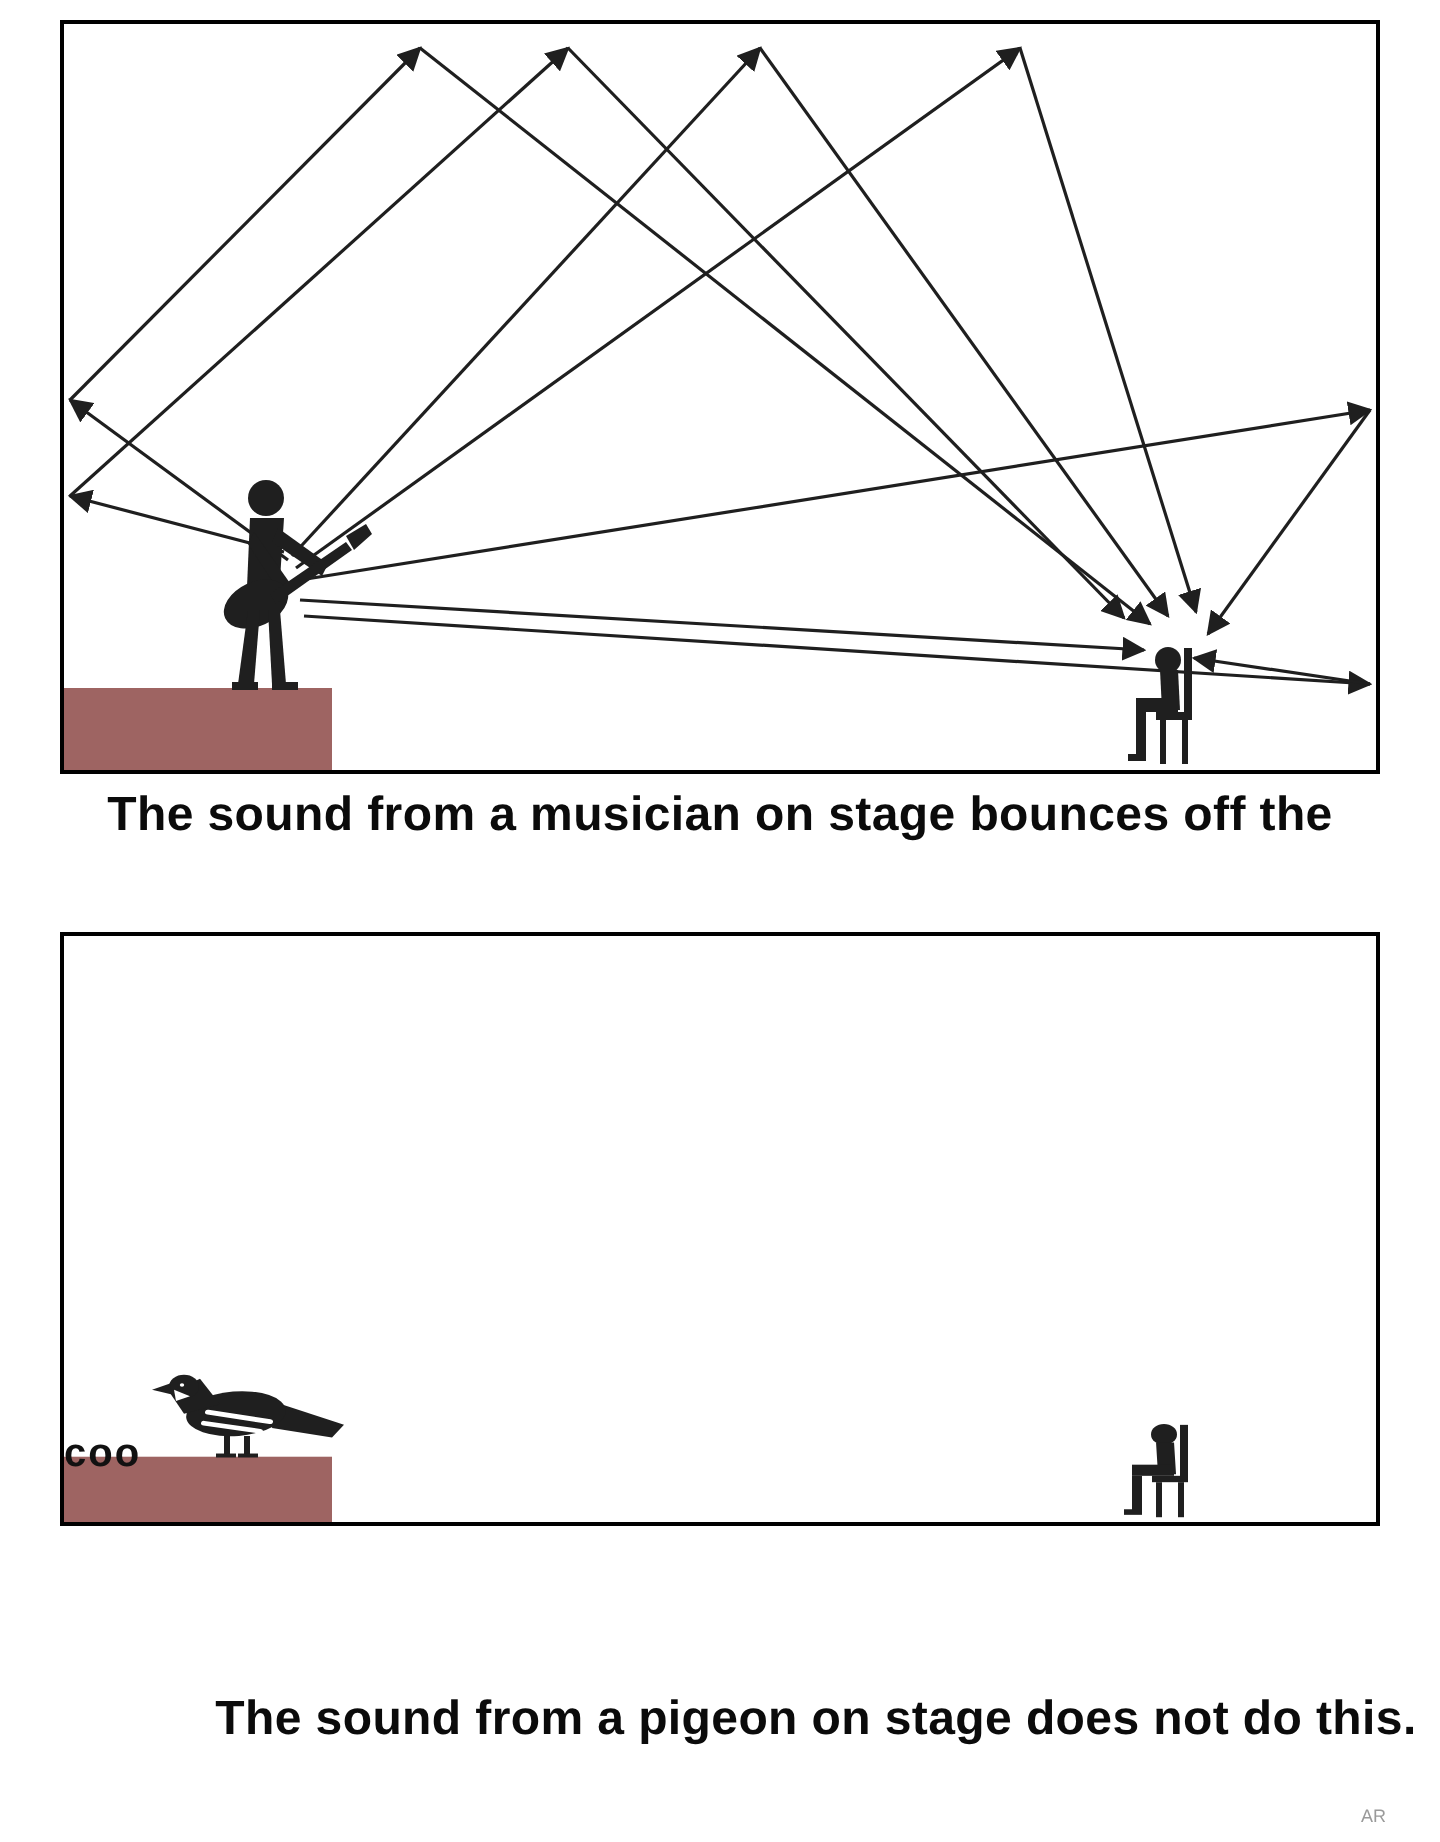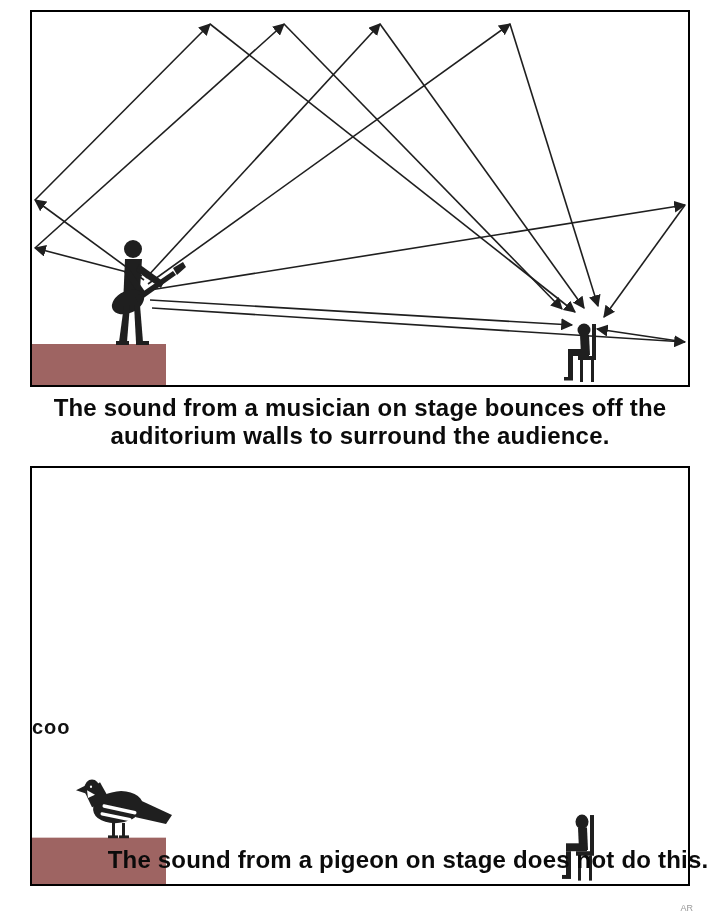--- a/index.html
+++ b/index.html
@@ -17,21 +17,21 @@
   }
   .panel{
     position:absolute;
     left:30px;
     width:660px;
     border:2px solid var(--border);
     box-sizing:border-box;
     background:#ffffff;
   }
   .panel1{top:10px;height:377px;}
-  .panel2{top:466px;height:420px;}
+  .panel2{top:466px;height:297px;}
   .panel svg{display:block;width:100%;height:100%;}
   .caption{
     position:absolute;
     left:0;width:720px;
     text-align:center;
     font-weight:bold;
     font-size:24px;
     line-height:28px;
     color:#0b0b0b;
     letter-spacing:0.2px;
@@ -114,21 +114,20 @@
         <rect x="-6" y="26" width="16" height="4"></rect>
         <rect x="8" y="-6" width="4" height="36"></rect>
         <rect x="-4" y="30" width="3" height="22"></rect>
         <rect x="7" y="30" width="3" height="22"></rect>
       </g>
     </svg>
   </div>
 
   <div class="caption caption1">
     <div>The sound from a musician on stage bounces off the</div>
-    <div>auditorium walls to surround the audience.</div>
   </div>
 
   <div class="panel panel2">
     <div class="coo">coo</div>
     <svg viewBox="0 0 656 368" preserveAspectRatio="none">
 
       <rect class="stage-fill" x="0" y="327" width="134" height="41"></rect>
 
       <g>
         <g class="ink">

